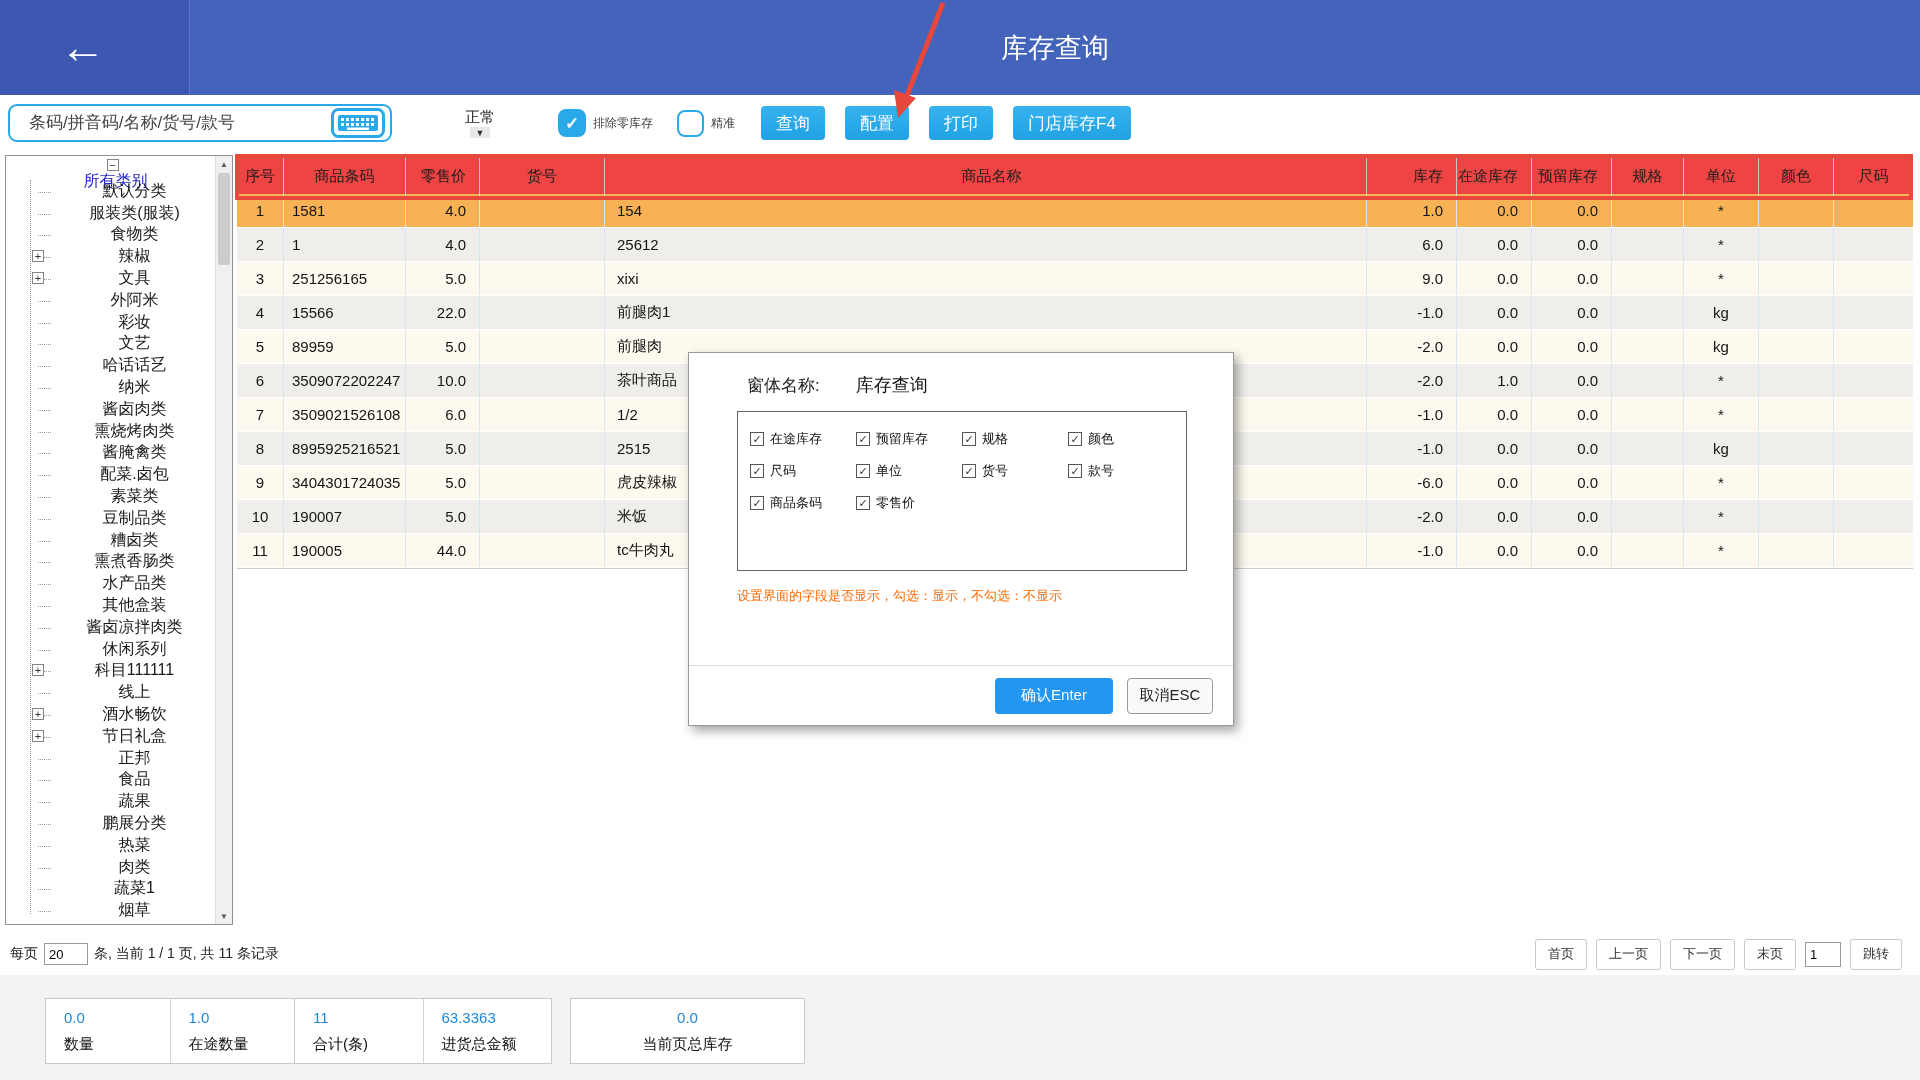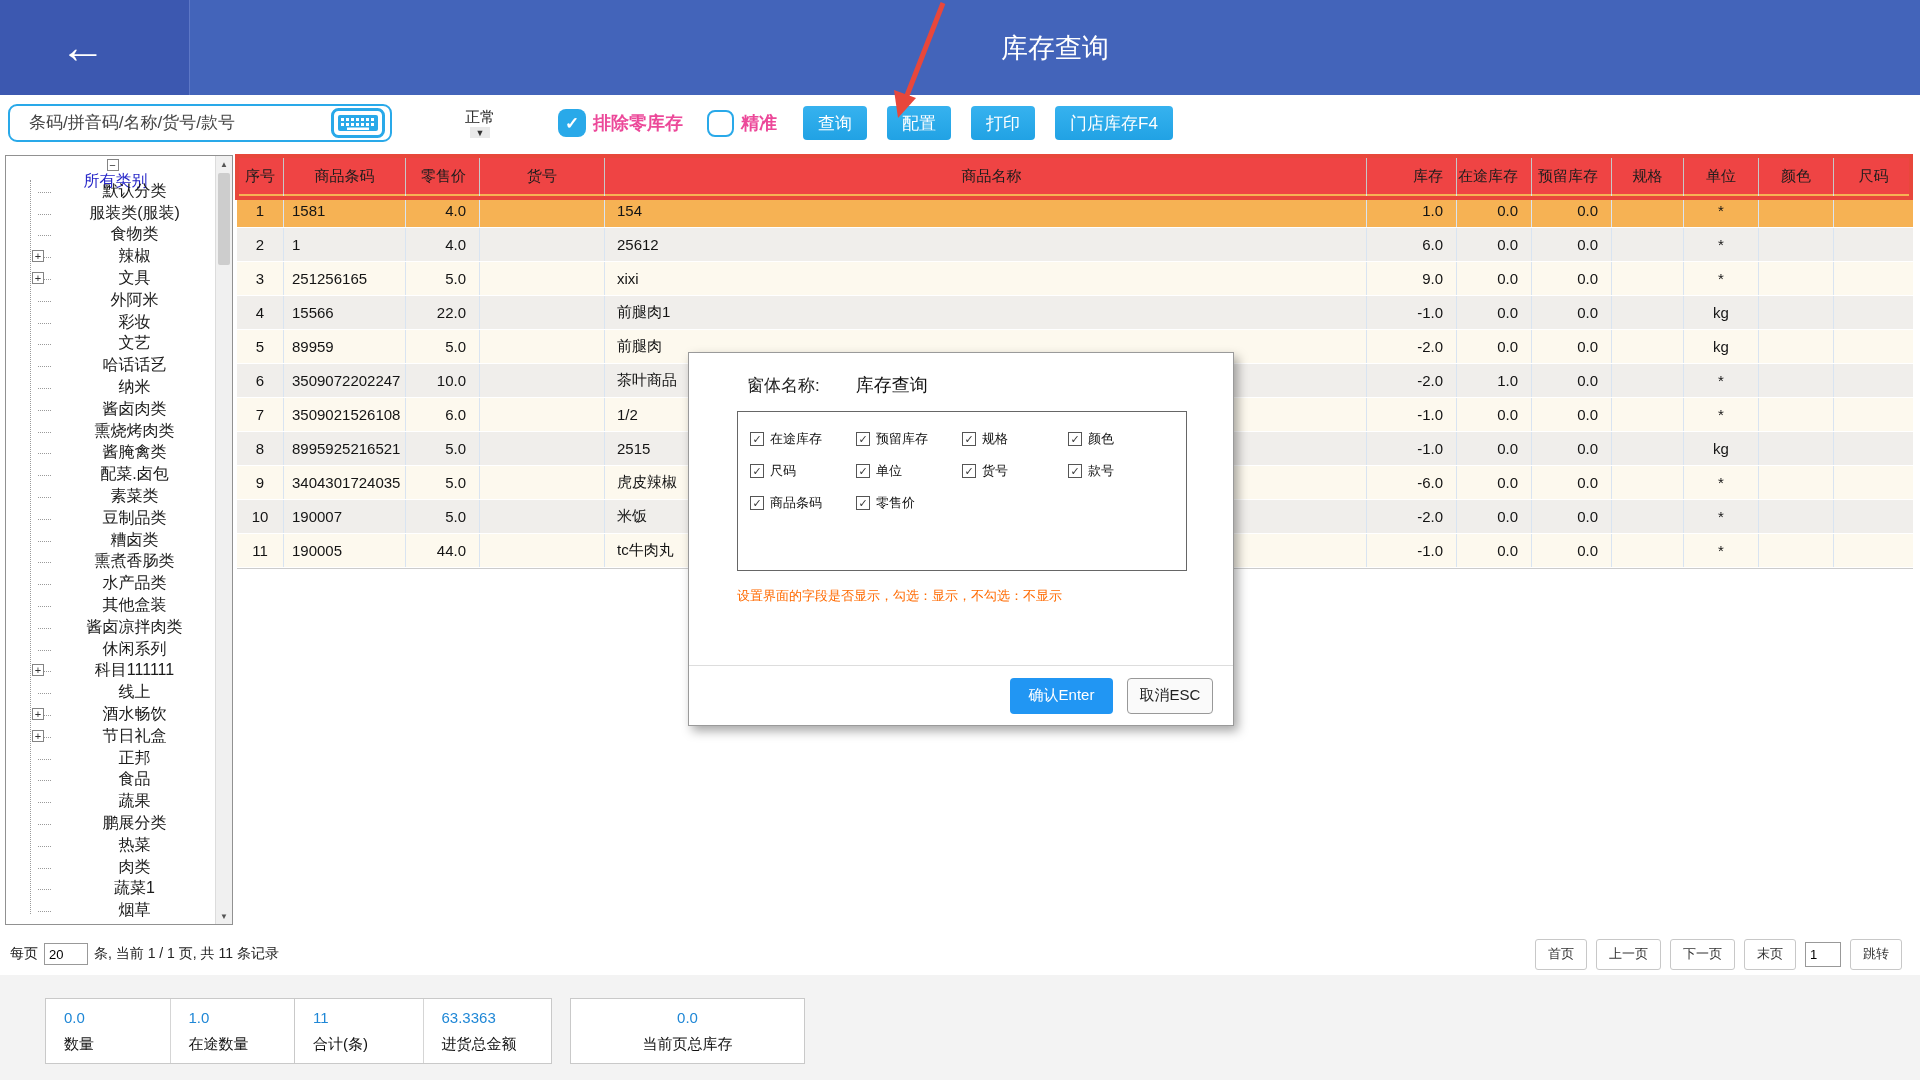--- a/index.html
+++ b/index.html
@@ -16,21 +16,21 @@
   .toolbar { position:absolute; left:0; top:95px; width:1920px; height:56px; background:#fff; display:flex; align-items:center; }
   .search-box { margin-left:8px; width:384px; height:38px; border:2px solid #29a9e9; border-radius:9px; display:flex; align-items:center; padding:0 5px 0 19px; background:#fff; }
   .search-box input { flex:1; border:none; outline:none; font-size:17px; color:#222; font-family:inherit; min-width:0; }
   .search-box input::placeholder { color:#454545; opacity:1; }
   .kb-icon { width:54px; height:30px; flex:0 0 auto; cursor:pointer; }
   .combo { margin-left:28px; width:120px; height:30px; display:flex; align-items:center; cursor:pointer;flex-direction:column; }
   .combo-text { flex:1; font-size:15px; color:#222; }
   .combo-arrow { width:20px; height:26px; background:#e9e9e9; display:flex; align-items:center; justify-content:center; font-size:9px; color:#333; }
   .chk-on { margin-left:18px; width:28px; height:28px; background:#29a9e9; border-radius:8px; color:#fff; font-size:17px; font-weight:bold; display:flex; align-items:center; justify-content:center; cursor:pointer; }
   .chk-off { margin-left:24px; width:27px; height:27px; background:#fff; border:2px solid #29a9e9; border-radius:8px; cursor:pointer; }
-  .chk-label { margin-left:7px; font-size:18px; color:#ec4899;font-weight:bold; }
+  .chk-label { margin-left:7px; font-size:12px; color:#404040; }
   .tb-btn { height:34px; padding:0 15px; background:linear-gradient(#36b2ef,#21a2e4); color:#fff; border:none; border-radius:4px; font-size:17px; font-family:inherit; cursor:pointer; margin-left:20px; }
   .tb-btn:first-of-type { margin-left:26px; }
 
   
   .anno-box { position:absolute; left:235px; top:154px; width:1678px; height:46px; border:4px solid #e8473b; z-index:60; pointer-events:none; }
   .anno-arrow { position:absolute; left:840px; top:0; width:140px; height:128px; z-index:70; pointer-events:none; }
 
   
   .sidebar { position:absolute; left:5px; top:155px; width:228px; height:770px; background:#fff; border:1px solid #919191; display:flex; }
   .tree { position:relative; flex:1; padding:3px 0 0 8px; overflow:hidden; }
@@ -78,21 +78,21 @@
   .dialog { position:absolute; left:688px; top:352px; width:546px; height:374px; background:#fff; border:1px solid #9a9a9a; box-shadow:4px 5px 10px rgba(0,0,0,.35); z-index:100; }
   .dlg-title { height:42px; background:#3b53b2; display:flex; align-items:center; justify-content:center; font-size:23px; font-weight:bold; color:#10141f; }
   .dlg-form { margin:20px 16px 0 58px; display:flex; align-items:baseline; }
   .dlg-form-label { font-size:17px; color:#222; }
   .dlg-form-value { margin-left:36px; font-size:18px; color:#111; }
   .dlg-group { margin:14px 0 0 48px; width:450px; height:160px; border:1px solid #666; padding:11px 12px; display:grid; grid-template-columns:repeat(4,1fr); grid-auto-rows:32px; align-items:center; }
   .dchk { display:flex; align-items:center; gap:6px; font-size:13px; color:#111; cursor:pointer; }
   .dchk-box { width:14px; height:14px; border:1px solid #555; background:#fff; display:flex; align-items:center; justify-content:center; font-size:11px; color:#333; }
   .dlg-hint { margin:16px 0 0 48px; font-size:13px; color:#ff6a00; }
   .dlg-btnrow { position:absolute; left:0; right:0; bottom:0; height:60px; border-top:1px solid #ddd; display:flex; align-items:center; justify-content:flex-end; gap:14px; padding-right:20px; }
-  .dlg-ok { width:103px; height:36px; background:#2196f3; color:#fff; border:none; border-radius:4px; font-size:15px; font-family:inherit; cursor:pointer; }
+  .dlg-ok { width:118px; height:36px; background:#2196f3; color:#fff; border:none; border-radius:4px; font-size:15px; font-family:inherit; cursor:pointer; }
   .dlg-cancel { width:86px; height:36px; background:#fafafa; color:#222; border:1px solid #999; border-radius:4px; font-size:15px; font-family:inherit; cursor:pointer; }
 
   
   .pager { position:absolute; left:0; top:933px; width:1920px; height:42px; display:flex; align-items:center; }
   .pager-left { margin-left:10px; display:flex; align-items:center; font-size:14px; color:#222; gap:6px; }
   .pp-input { width:44px; height:22px; border:1px solid #999; font-size:13px; padding:0 4px; font-family:inherit; }
   .pager-right { position:absolute; right:18px; display:flex; align-items:center; gap:9px; }
   .pg-btn { height:31px; padding:0 12px; background:#fff; border:1px solid #c8c8c8; border-radius:3px; font-size:13px; color:#333; font-family:inherit; cursor:pointer; }
   .jump-input { width:36px; height:25px; border:1px solid #999; font-size:13px; padding:0 4px; font-family:inherit; }
 

